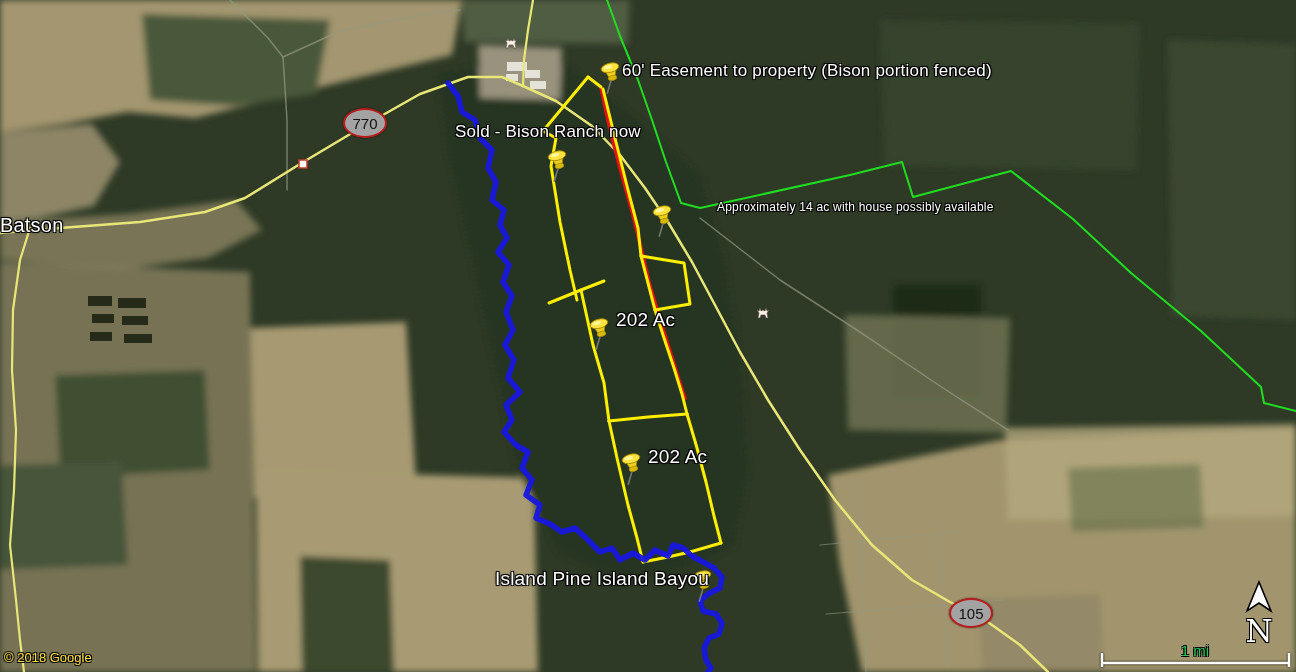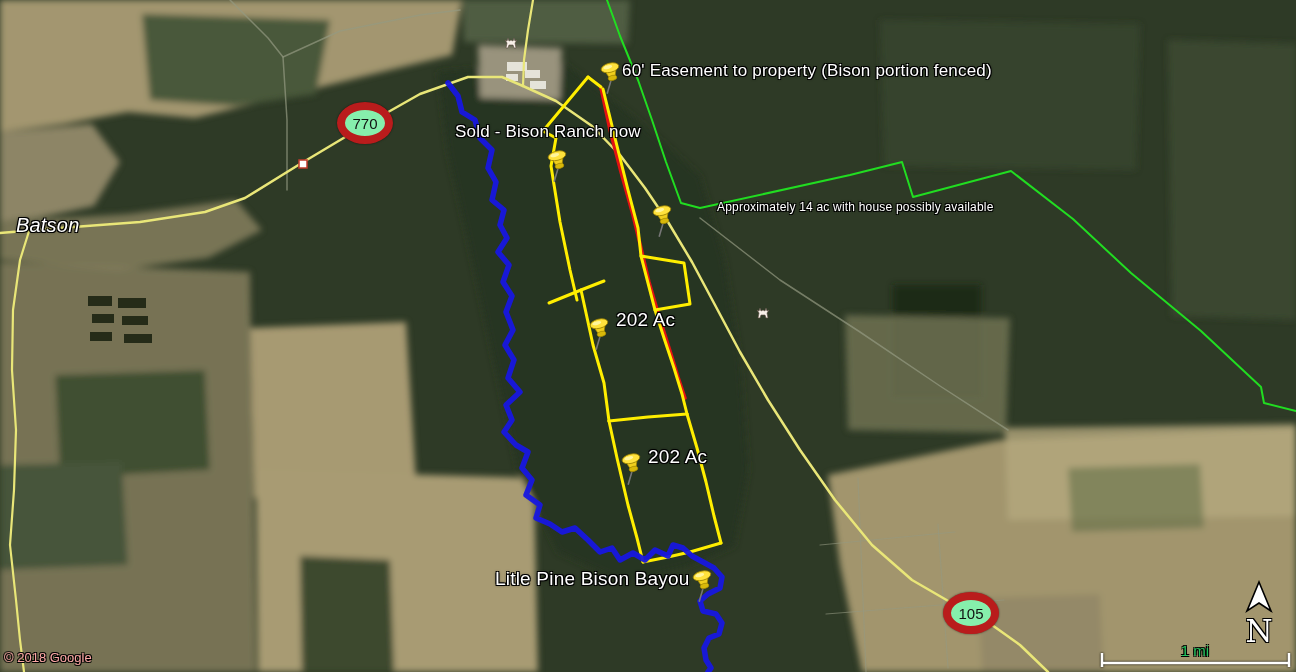--- a/index.html
+++ b/index.html
@@ -4,28 +4,28 @@
 <style>
   html,body{margin:0;padding:0;background:#000;}
   .stage{position:relative;width:1296px;height:672px;overflow:hidden;
          background:#2e3a26;font-family:"Liberation Sans",sans-serif;}
   .stage svg.mapsvg{position:absolute;left:0;top:0;}
   .overlay{position:absolute;left:0;top:0;width:1296px;height:672px;}
   .map-label{position:absolute;color:#fff;white-space:nowrap;font-weight:400;
      text-shadow:-1px -1px 0 #000,1px -1px 0 #000,-1px 1px 0 #000,1px 1px 0 #000,0 0 3px rgba(0,0,0,.9);
      letter-spacing:.2px;line-height:1.1;}
   .pin{position:absolute;width:30px;height:36px;cursor:pointer;}
-  .shield{position:absolute;width:40px;height:26px;background:#86efac;border:8px solid #b91c1c;
+  .shield{position:absolute;width:40px;height:26px;background:#a3a3a3;border:2px solid #b91c1c;
      border-radius:50%;display:flex;align-items:center;justify-content:center;
      color:#111;font-size:15px;font-weight:400;transform:translate(-50%,-50%);
      box-shadow:0 0 2px rgba(0,0,0,.6);}
   .poi{position:absolute;}
   .logo{position:absolute;left:10px;top:603px;font-size:27px;color:rgba(255,255,255,.95);
      letter-spacing:.5px;text-shadow:0 0 4px rgba(0,0,0,.45);}
-  .copyright{position:absolute;left:4px;top:650px;font-size:13px;color:#fca5a5;
+  .copyright{position:absolute;left:4px;top:650px;font-size:13px;color:#fde047;
      text-shadow:-1px -1px 0 #000,1px -1px 0 #000,-1px 1px 0 #000,1px 1px 0 #000;}
   .compass{position:absolute;left:1236px;top:580px;width:46px;height:66px;text-align:center;}
   .compass .nletter{font-family:"DejaVu Serif",serif;font-size:31px;color:#fff;line-height:.9;
      text-shadow:-1px -1px 0 #000,1px -1px 0 #000,-1px 1px 0 #000,1px 1px 0 #000;}
   .scalebar{position:absolute;left:1095px;top:640px;width:200px;height:30px;}
   .scalebar .scale-text{position:absolute;left:0;top:2px;width:200px;text-align:center;
      color:#22c55e;font-size:15px;text-shadow:-1px -1px 0 #000,1px -1px 0 #000,-1px 1px 0 #000,1px 1px 0 #000;}
 </style>
 </head>
 <body>
@@ -112,21 +112,21 @@
       </svg>
       <div class="nletter">N</div>
     </div>
 
     <div class="scalebar">
       <div class="scale-text">1 mi</div>
       <svg width="200" height="30" viewBox="0 0 200 30" style="filter:drop-shadow(0 0 1px #000);">
         <path d="M7,13 L7,27 M7,23 L194,23 M194,13 L194,27" stroke="#ffffff" stroke-width="2.5" fill="none"></path>
       </svg>
     </div>
-  <div class="map-label" style="left: 16px; top: 214px; font-size: 20px; font-style: italic;">Batson</div>
+  <div class="map-label" style="left: 0px; top: 214px; font-size: 20px;">Batson</div>
       <div class="pin" style="left: 597px; top: 61px;"><svg width="30" height="36" viewBox="0 0 30 36">
           <g transform="rotate(-14 15 15)">
             <line x1="13" y1="19" x2="6" y2="31" stroke="#777777" stroke-width="1.6"></line>
             <path d="M9,8 L12,16 L18,16 L21,8 Z" fill="#f0cf1d" stroke="#9c8300" stroke-width="0.6"></path>
             <ellipse cx="15" cy="17" rx="4.5" ry="2.6" fill="#d8b90a" stroke="#9c8300" stroke-width="0.6"></ellipse>
             <ellipse cx="15" cy="6.5" rx="9" ry="4.6" fill="#ffe23d" stroke="#9c8300" stroke-width="0.8"></ellipse>
             <ellipse cx="13" cy="5.4" rx="4.5" ry="1.8" fill="#fff59c"></ellipse>
           </g>
         </svg></div>
       <div class="map-label" style="left: 622px; top: 62px; font-size: 17px;">60' Easement to property (Bison portion fenced)</div>
@@ -172,21 +172,21 @@
       <div class="map-label" style="left: 648px; top: 447px; font-size: 19px;">202 Ac</div>
       <div class="pin" style="left: 689px; top: 569px;"><svg width="30" height="36" viewBox="0 0 30 36">
           <g transform="rotate(-14 15 15)">
             <line x1="13" y1="19" x2="6" y2="31" stroke="#777777" stroke-width="1.6"></line>
             <path d="M9,8 L12,16 L18,16 L21,8 Z" fill="#f0cf1d" stroke="#9c8300" stroke-width="0.6"></path>
             <ellipse cx="15" cy="17" rx="4.5" ry="2.6" fill="#d8b90a" stroke="#9c8300" stroke-width="0.6"></ellipse>
             <ellipse cx="15" cy="6.5" rx="9" ry="4.6" fill="#ffe23d" stroke="#9c8300" stroke-width="0.8"></ellipse>
             <ellipse cx="13" cy="5.4" rx="4.5" ry="1.8" fill="#fff59c"></ellipse>
           </g>
         </svg></div>
-      <div class="map-label" style="left: 495px; top: 569px; font-size: 19px;">Litle Pine Bison Bayou</div>
+      <div class="map-label" style="left: 495px; top: 569px; font-size: 19px;">Island Pine Island Bayou</div>
       <div class="shield" style="left: 365px; top: 123px;">770</div>
       <div class="shield" style="left: 971px; top: 613px;">105</div>
       <div class="poi" style="left: 503px; top: 35px;"><svg width="16" height="14" viewBox="0 0 16 14">
           <path d="M3,13 L4,8 L2,5 L4,6 L5,3 L6,6 L8,5 L10,6 L11,3 L12,6 L14,5 L12,8 L13,13 L11,13 L10,10 L6,10 L5,13 Z" fill="#f7efe8" stroke="#5a4a40" stroke-width="0.6"></path>
         </svg></div>
       <div class="poi" style="left: 755px; top: 305px;"><svg width="16" height="14" viewBox="0 0 16 14">
           <path d="M3,13 L4,8 L2,5 L4,6 L5,3 L6,6 L8,5 L10,6 L11,3 L12,6 L14,5 L12,8 L13,13 L11,13 L10,10 L6,10 L5,13 Z" fill="#f7efe8" stroke="#5a4a40" stroke-width="0.6"></path>
         </svg></div>
       <div class="poi" style="left: 297px; top: 156px;"><svg width="12" height="12" viewBox="0 0 12 12">
           <rect x="2" y="2" width="8" height="8" fill="#ffffff" stroke="#c03a2b" stroke-width="1.5"></rect>

